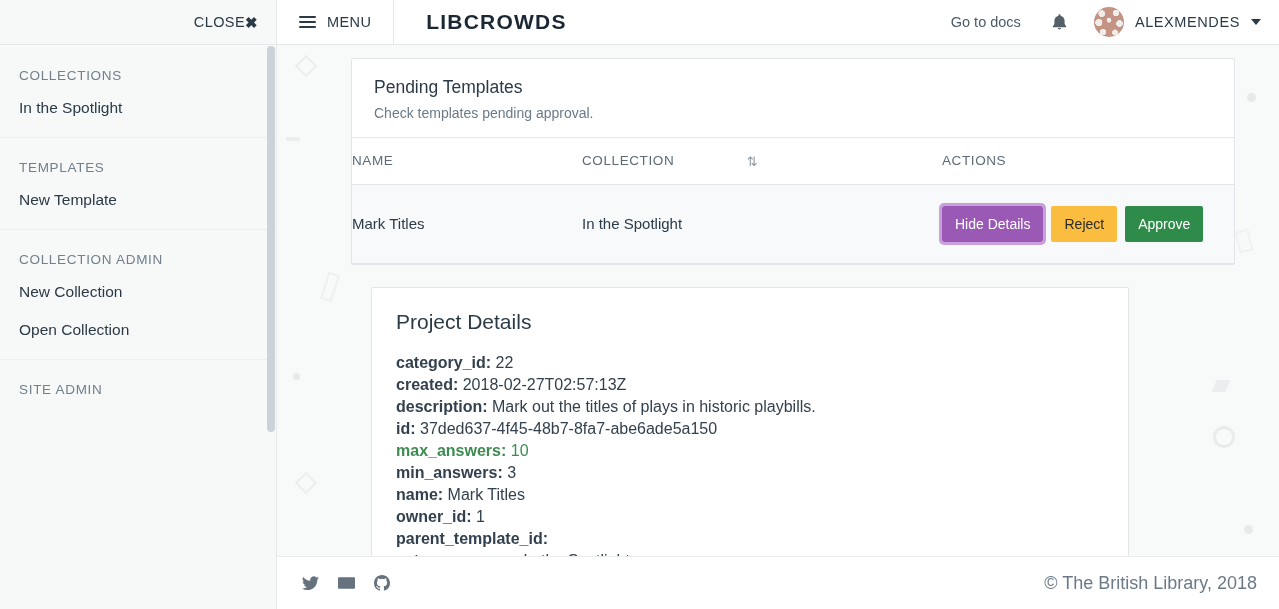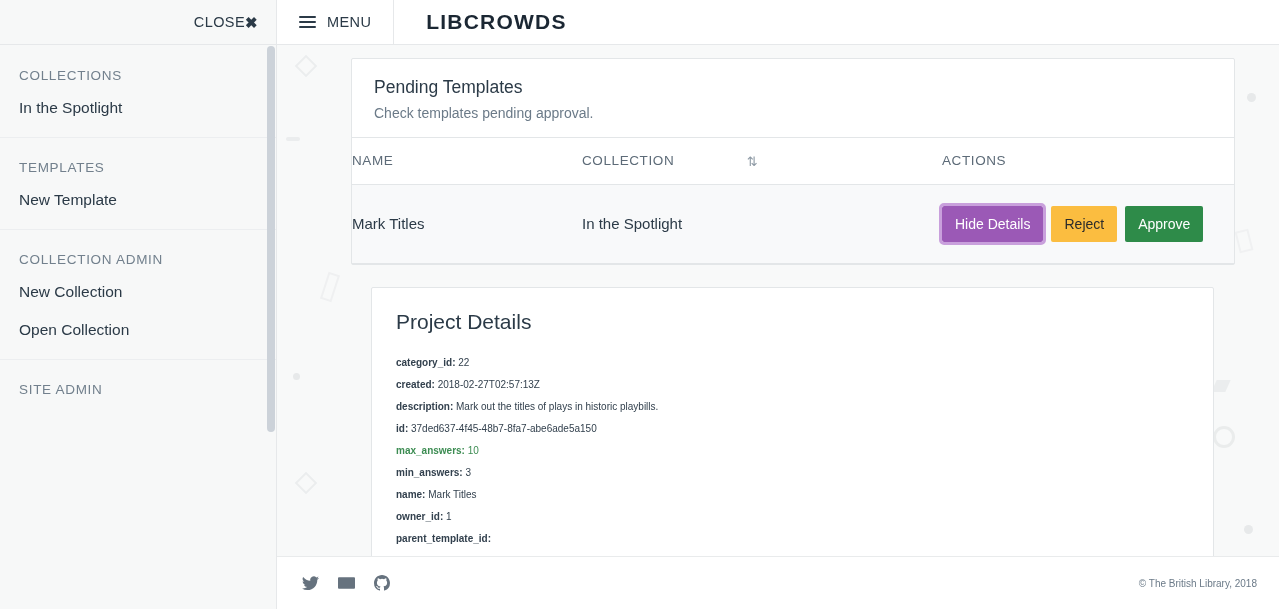--- a/index.html
+++ b/index.html
@@ -207,48 +207,48 @@
   }
   .btn-hide {
     background: #9b59b6;
     outline: 3px solid #c9a0dc; outline-offset: 0px;
   }
   .btn-reject  { background: #fbbd40; color: #2b2b2b; }
   .btn-approve { background: #2e8b49; }
 
   .details-card {
     margin: 22px 0 0 20px;
-    width: 843px;
+    width: 758px;
     background: #fff;
     border: 1px solid #e3e6e8;
     border-radius: 2px;
     padding: 22px 24px 20px 24px;
   }
   .details-title {
     font-size: 21px; font-weight: 400; color: #2b3a47;
     margin: 0 0 18px 0;
   }
-  .kv { font-size: 10px; line-height: 22px; color: #33414e; }
+  .kv { font-size: 16px; line-height: 22px; color: #33414e; }
   .kv .k { font-weight: 700; }
   .kv.hl, .kv.hl .k { color: #3c8c52; }
 
   
   .footer {
     position: absolute; left: 277px; bottom: 0;
     width: 1002px; height: 53px;
     background: #ffffff;
     border-top: 1px solid #e9ebec;
     display: flex; align-items: center;
     padding: 0 22px 0 25px;
     z-index: 20;
   }
   .social { display: flex; align-items: center; gap: 19px; }
   .social a { color: #66727e; display: flex; cursor: pointer; }
   .copyright {
-    margin-left: auto; font-size: 10px; color: #6b7a88;
+    margin-left: auto; font-size: 18px; color: #6b7a88;
   }
 </style>
 </head>
 <body>
 
 <div id="app">
 
   <aside class="sidebar">
     <div class="sidebar-top">
       <button class="close-btn">
@@ -290,20 +290,36 @@
       <span class="burger">
         <span></span>
           <span></span>
           <span></span>
       </span>
       <span class="menu-label">MENU</span>
     </button>
 
     <a class="brand">LIBCROWDS</a>
 
+    <div class="header-right">
+      <a class="docs-link">Go to docs</a>
+
+      <button class="bell-btn">
+        <svg width="17" height="19" viewBox="0 0 17 19">
+          <path fill="#555f68" d="M8.5 1.2c-.55 0-1 .45-1 1v.55C5.1 3.25 3.4 5.4 3.4 7.9v3.2l-1.5 2.1c-.3.42 0 1 .52 1h12.16c.52 0 .82-.58.52-1l-1.5-2.1V7.9c0-2.5-1.7-4.65-4.1-5.15V2.2c0-.55-.45-1-1-1z"></path>
+          <path fill="#555f68" d="M6.7 15.1a1.85 1.85 0 0 0 3.6 0z"></path>
+        </svg>
+      </button>
+
+      <div class="user-menu">
+        <span class="avatar"></span>
+        <span class="username">ALEXMENDES</span>
+        <span class="caret"></span>
+      </div>
+    </div>
   </header>
 
   <main class="page">
 
     <div class="bg-deco">
       <div class="d-diamond" style="left:21px;  top:13px;  width:16px; height:16px;"></div>
       <div class="d-bar" style="left:9px;   top:92px;  width:14px; height:4px; border-radius:2px;"></div>
       <div class="d-rect" style="left:47px;  top:228px; width:12px; height:28px; transform:rotate(18deg);"></div>
       <div class="d-dot" style="left:16px;  top:328px; width:7px;  height:7px;"></div>
       <div class="d-diamond" style="left:21px;  top:430px; width:16px; height:16px;"></div>

